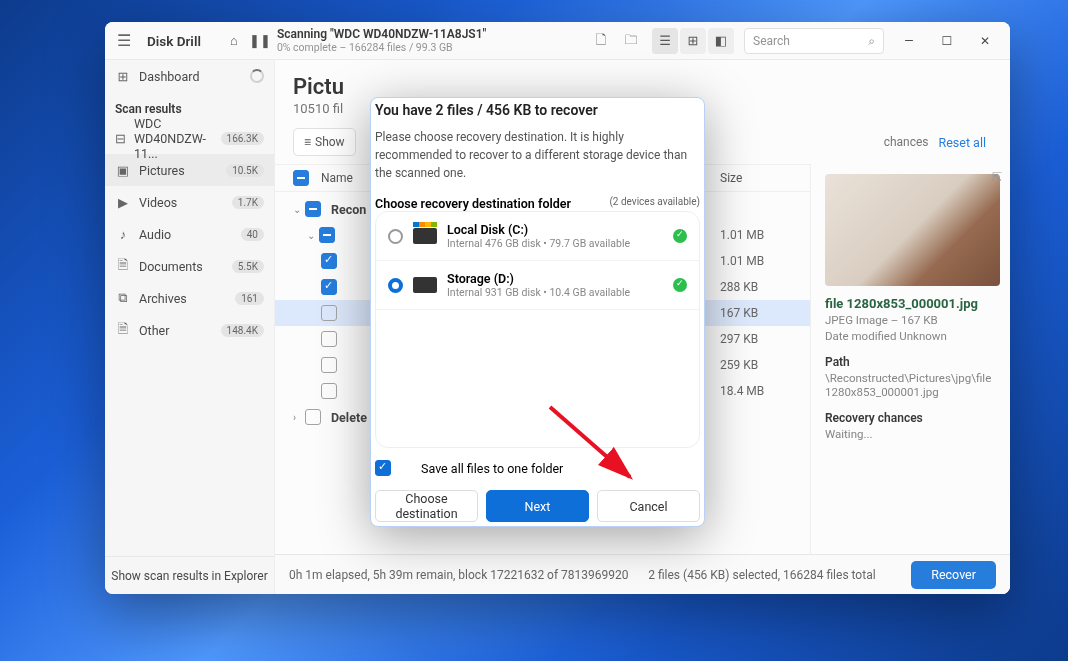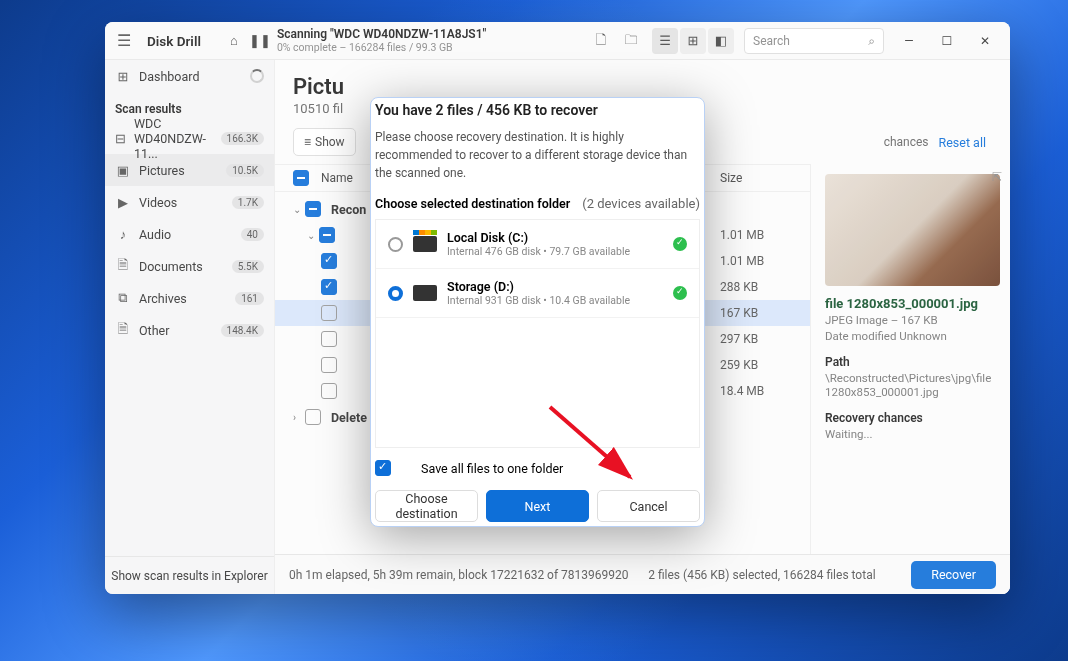--- a/index.html
+++ b/index.html
@@ -56,22 +56,22 @@
     .pv-h{font-weight:600;font-size:12px;margin-top:12px;color:#222}
     .statusbar{height:40px;border-top:1px solid #e5e5e5;display:flex;align-items:center;padding:0 14px;font-size:12px;color:#555;background:#fafafa}
     .recover-btn{margin-left:auto;background:#0e6fd8;color:#fff;border:none;height:28px;padding:0 20px;border-radius:5px;font-size:12.5px}
     .status-sel{margin-left:auto;margin-right:16px}
     
     .overlay{position:absolute;inset:0;background:rgba(255,255,255,.1)}
     .dialog{position:absolute;left:265px;top:75px;width:335px;height:430px;background:#fff;border-radius:8px;box-shadow:0 10px 50px rgba(0,0,0,.35);border:1px solid #b9d1f5;padding:4px;display:flex;flex-direction:column}
     .dlg-title{font-size:14px;font-weight:600;color:#222}
     .dlg-text{font-size:12px;color:#555;margin-top:10px;line-height:1.5}
     .dlg-sub{font-size:12.5px;font-weight:600;margin-top:14px;display:flex;justify-content:space-between}
-    .dlg-sub span:last-child{font-weight:400;color:#666;font-size:13px}
-    .dest-list{margin-top:8px;border:1px solid #eee;border-radius:0;flex:1;overflow:hidden}
+    .dlg-sub span:last-child{font-weight:400;color:#666;font-size:10px}
+    .dest-list{border:1px solid #eee;border-radius:13px;flex:1;overflow:hidden}
     .dest{display:flex;align-items:center;padding:10px 12px;gap:10px;border-bottom:1px solid #f2f2f2}
     .radio{width:15px;height:15px;border:2px solid #999;border-radius:50%;flex-shrink:0}
     .radio.on{border-color:#0e6fd8;border-width:4px}
     .disk-ico{width:24px;height:16px;background:#333;border-radius:2px;position:relative;flex-shrink:0}
     .disk-ico.c::before{content:"";position:absolute;top:-6px;left:0;width:24px;height:5px;background:linear-gradient(90deg,#0078d4 25%,#ff8c00 25% 50%,#ffb900 50% 75%,#7fba00 75%)}
     .dest-info{flex:1}
     .dest-name{font-size:12.5px;font-weight:600}
     .dest-meta{font-size:10.5px;color:#888}
     .ok-dot{width:14px;height:14px;background:#2dbf4e;border-radius:50%;position:relative}
     .ok-dot::after{content:"✓";color:#fff;font-size:9px;position:absolute;left:3px;top:0}
@@ -264,21 +264,21 @@
         <button class="recover-btn">Recover</button>
       </div>
     </div>
   </div>
 
   <div class="overlay"></div>
   <div class="dialog">
     <div class="dlg-title">You have 2 files / 456 KB to recover</div>
     <div class="dlg-text">Please choose recovery destination. It is highly recommended to recover to a different storage device than the scanned one.</div>
     <div class="dlg-sub">
-        <span>Choose selected destination folder</span>
+        <span>Choose recovery destination folder</span>
         <span>(2 devices available)</span>
       </div>
     <div class="dest-list" id="dest-list">
         <div class="dest">
           <div class="radio "></div>
           <div class="disk-ico c"></div>
           <div class="dest-info">
             <div class="dest-name">Local Disk (C:)</div>
             <div class="dest-meta">Internal 476 GB disk • 79.7 GB available</div>
           </div>

